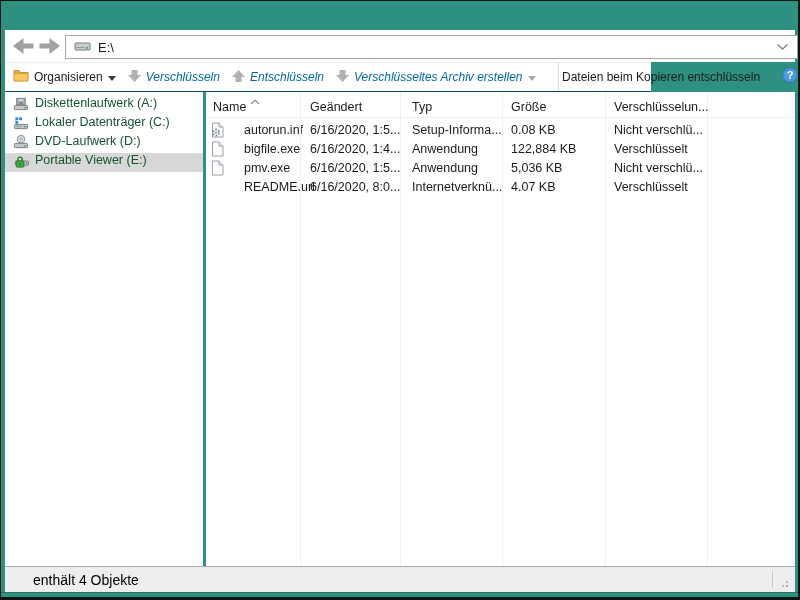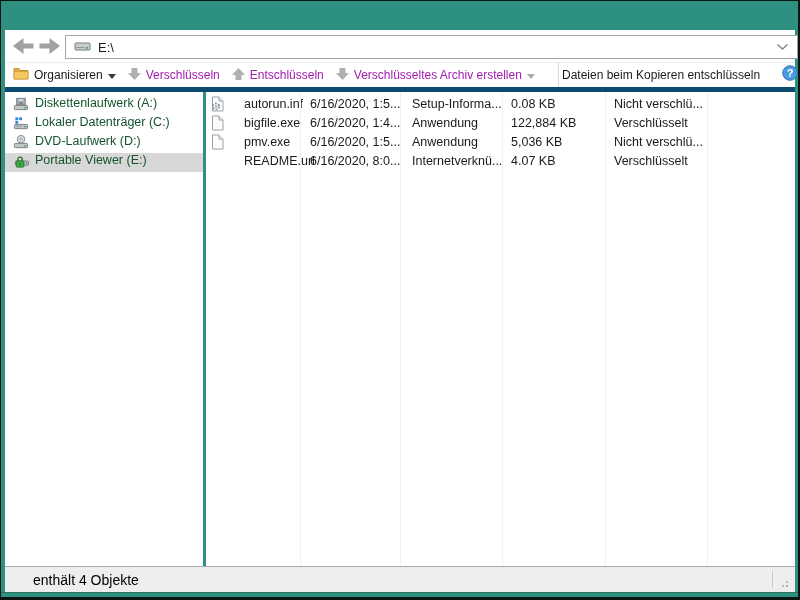--- a/index.html
+++ b/index.html
@@ -21,25 +21,25 @@
   .glyph-min{width:10px;height:2px;background:#4a4a4a;}
 
   
   .navbar{position:absolute;left:5px;top:30px;width:790px;height:32px;background:#fff;}
   .nav-arrows{position:absolute;left:8px;top:8px;display:flex;gap:5px;align-items:center;}
   .addressbar{position:absolute;left:60px;top:5px;width:733px;height:24px;background:#fff;border:1px solid #9fa6a4;display:flex;align-items:center;padding:0 8px;}
   .addr-text{font-size:13px;color:#1a1a1a;margin-left:7px;white-space:nowrap;}
   .addr-chevron{margin-left:auto;display:flex;align-items:center;}
 
   
-  .toolbar{position:absolute;left:5px;top:62px;width:790px;height:30px;background:#fff;border-top:1px solid #ececec;border-bottom:5px solid #0c4a6e;}
+  .toolbar{position:absolute;left:5px;top:62px;width:646px;height:30px;background:#fff;border-top:1px solid #ececec;border-bottom:1px solid #0c4a6e;}
   .toolbar-left{display:flex;align-items:center;height:100%;padding-left:8px;gap:12px;}
   .tbtn{display:flex;align-items:center;gap:5px;font-size:12px;white-space:nowrap;cursor:default;}
   .tbtn.enabled{color:#1a1a1a;}
-  .tbtn.disabled{color:#a21caf;}
+  .tbtn.disabled{color:#0369a1;font-style:italic;}
   .toolbar-right{position:absolute;left:553px;top:0;bottom:0;right:0;border-left:1px solid #d8d8d8;display:flex;align-items:center;padding-left:3px;gap:22px;}
   .tr-label{font-size:12px;color:#1a1a1a;white-space:nowrap;}
 
   
   .main{position:absolute;left:5px;top:92px;width:790px;height:474px;background:#fff;}
   .sidebar{position:absolute;left:0;top:0;width:198px;height:100%;padding-top:4px;}
   .drive-item{height:19px;display:flex;padding-left:8px;gap:6px;font-size:12.5px;color:#14532d;white-space:nowrap;cursor:default;}
   .drive-item.selected{background:#d8d8d8;}
   .splitter{position:absolute;left:198px;top:0;width:3px;height:100%;background:#2E9080;cursor:ew-resize;}
   .filelist{position:absolute;left:201px;top:0;right:0;height:100%;}
@@ -218,20 +218,32 @@
 
     <div class="splitter"></div>
 
     <div class="filelist">
       <div class="colsep" style="left:94px"></div>
       <div class="colsep" style="left:194px"></div>
       <div class="colsep" style="left:296px"></div>
       <div class="colsep" style="left:399px"></div>
       <div class="colsep" style="left:501px"></div>
 
+      <div class="flheader">
+        <div class="hcell h0"><span>Name</span></div>
+        <div class="hcell h1"><span>Geändert</span></div>
+        <div class="hcell h2"><span>Typ</span></div>
+        <div class="hcell h3"><span>Größe</span></div>
+        <div class="hcell h4"><span>Verschlüsselun...</span></div>
+        <span class="sort-icon">
+          <svg width="10" height="6" viewBox="0 0 10 6">
+              <polyline points="1,5 5,1 9,5" fill="none" stroke="#8c8c8c" stroke-width="1.2"></polyline>
+            </svg>
+        </span>
+      </div>
 
       <div class="rows">
         <div class="row">
           <div class="cell c0">
             <span class="ficon">
               <svg width="15" height="16" viewBox="0 0 15 16">
                   <path d="M2.5 1 h6.5 l4 4 v10 h-10.5 z" fill="#fdfdfd" stroke="#9aa2aa"></path>
                   <path d="M9 1 v4 h4" fill="#e8ecf0" stroke="#9aa2aa"></path>
                   <circle cx="6" cy="10.5" r="3" fill="none" stroke="#8a9098" stroke-width="2" stroke-dasharray="1.8 1.4"></circle>
                   <circle cx="6" cy="10.5" r="1" fill="#8a9098"></circle>

